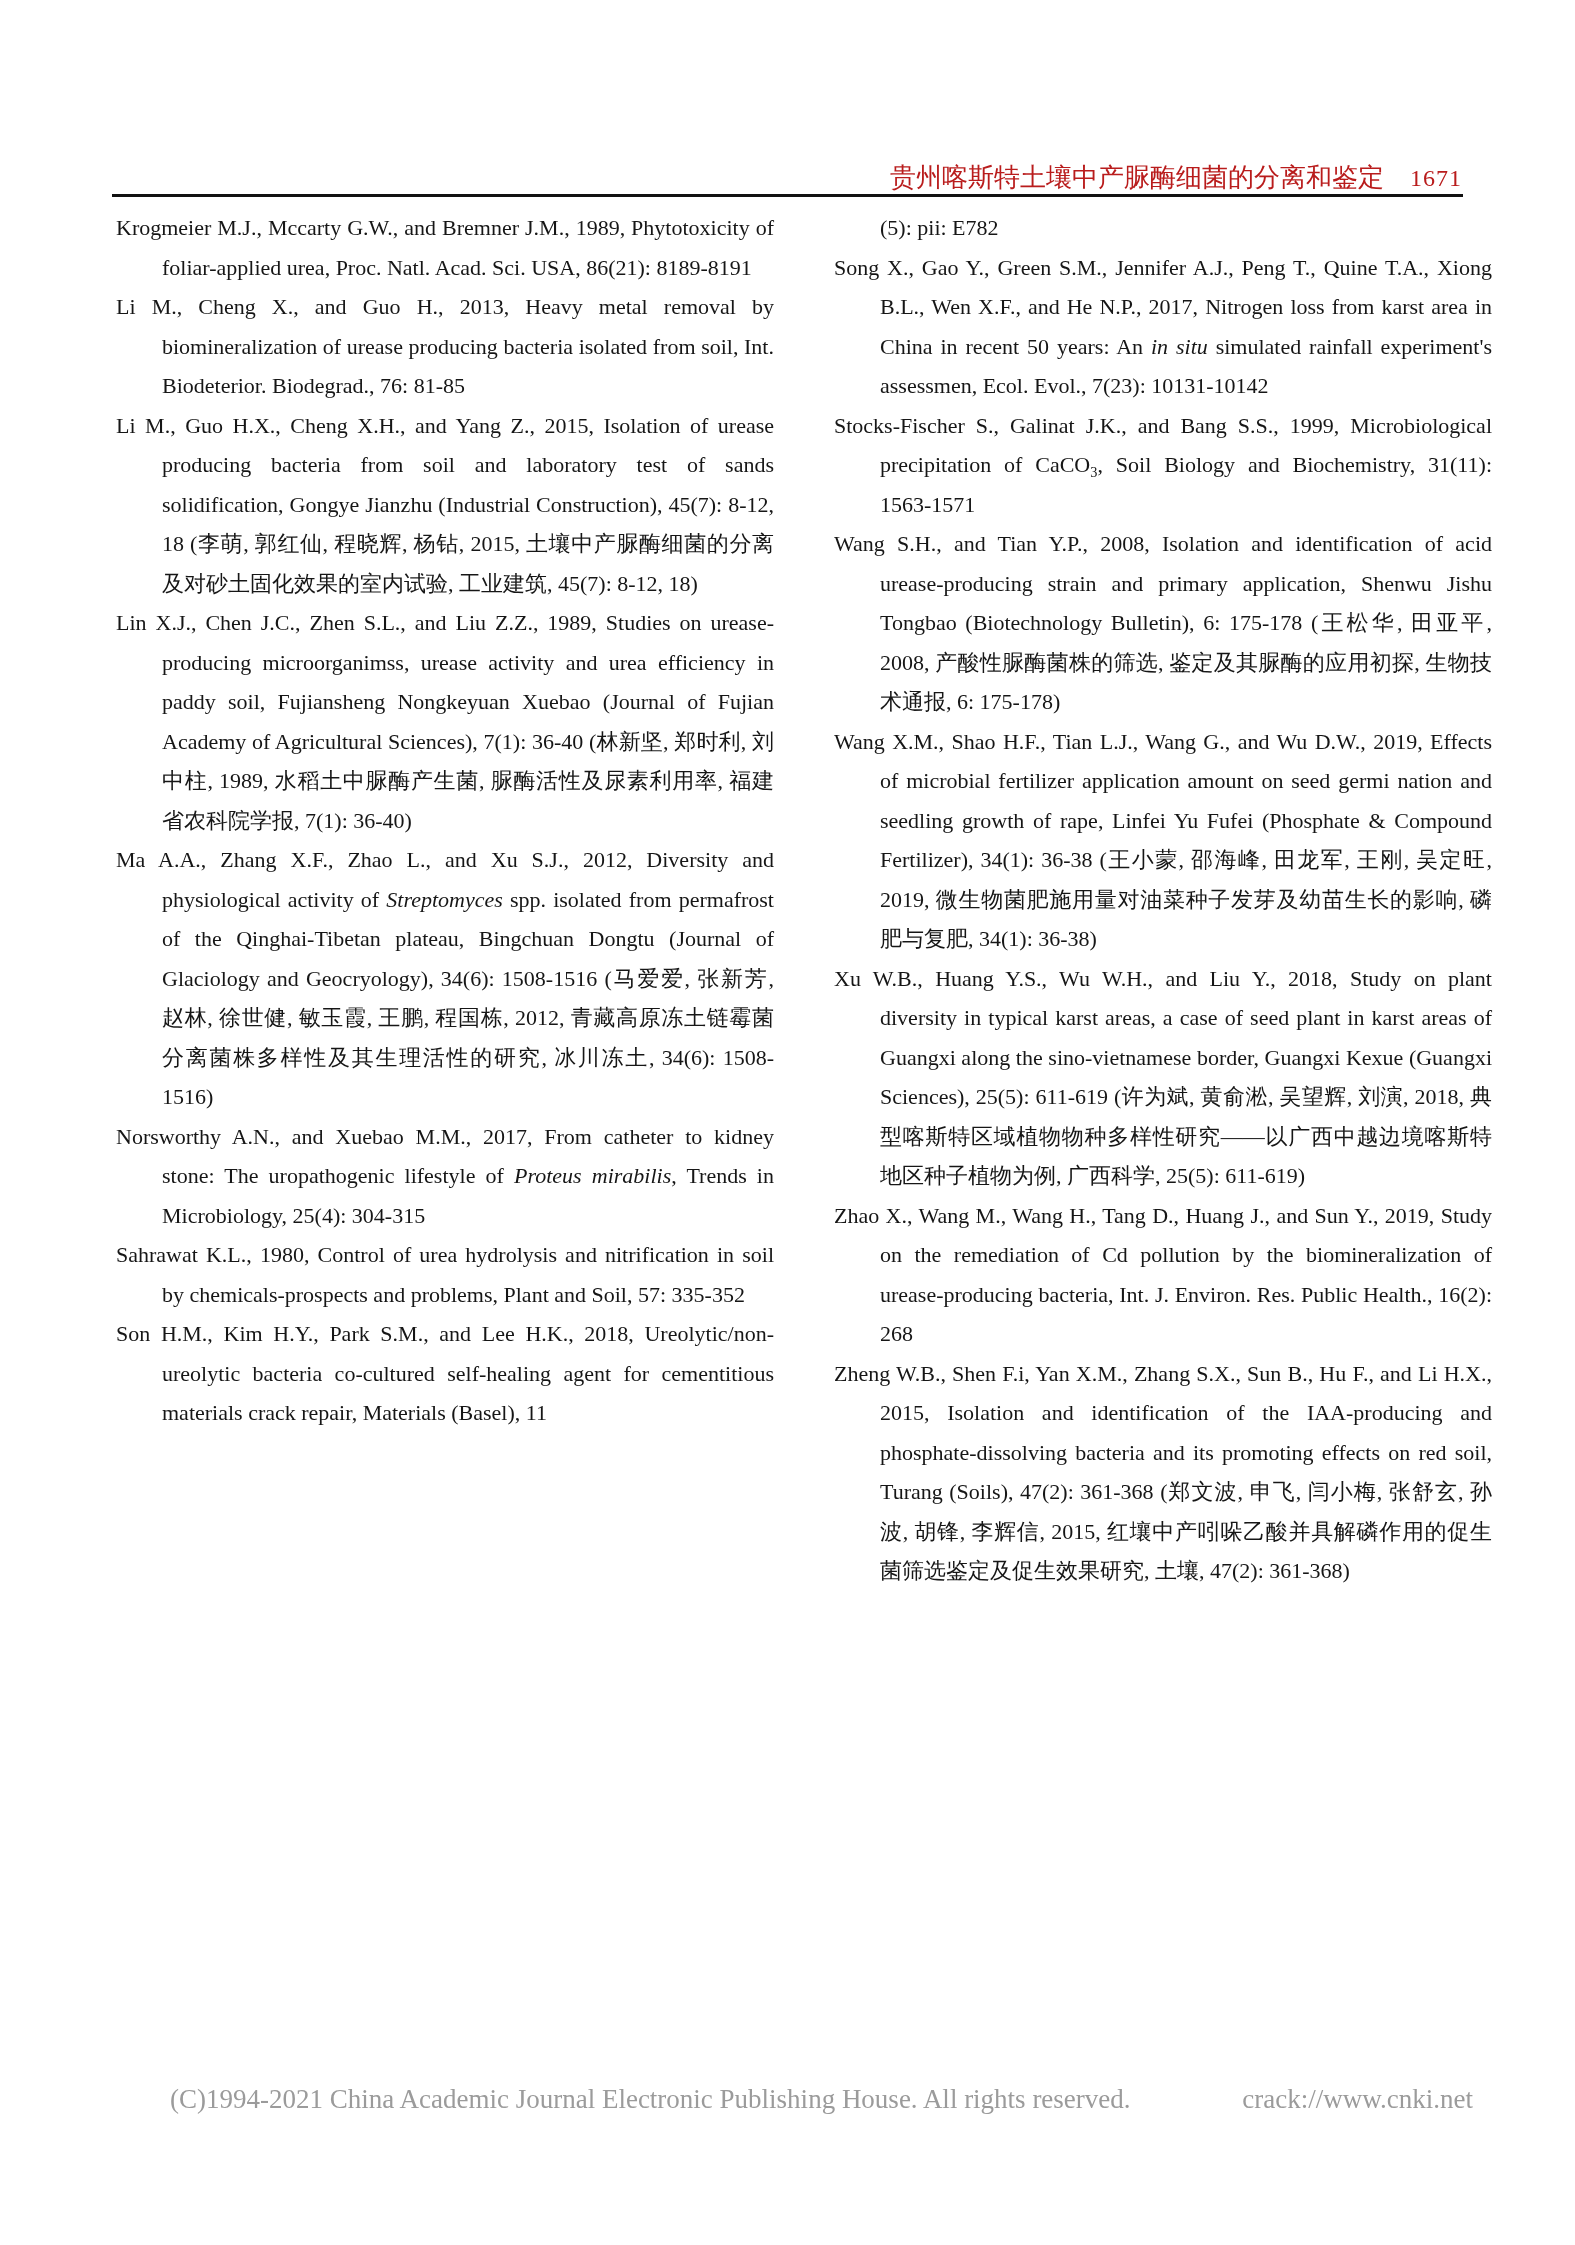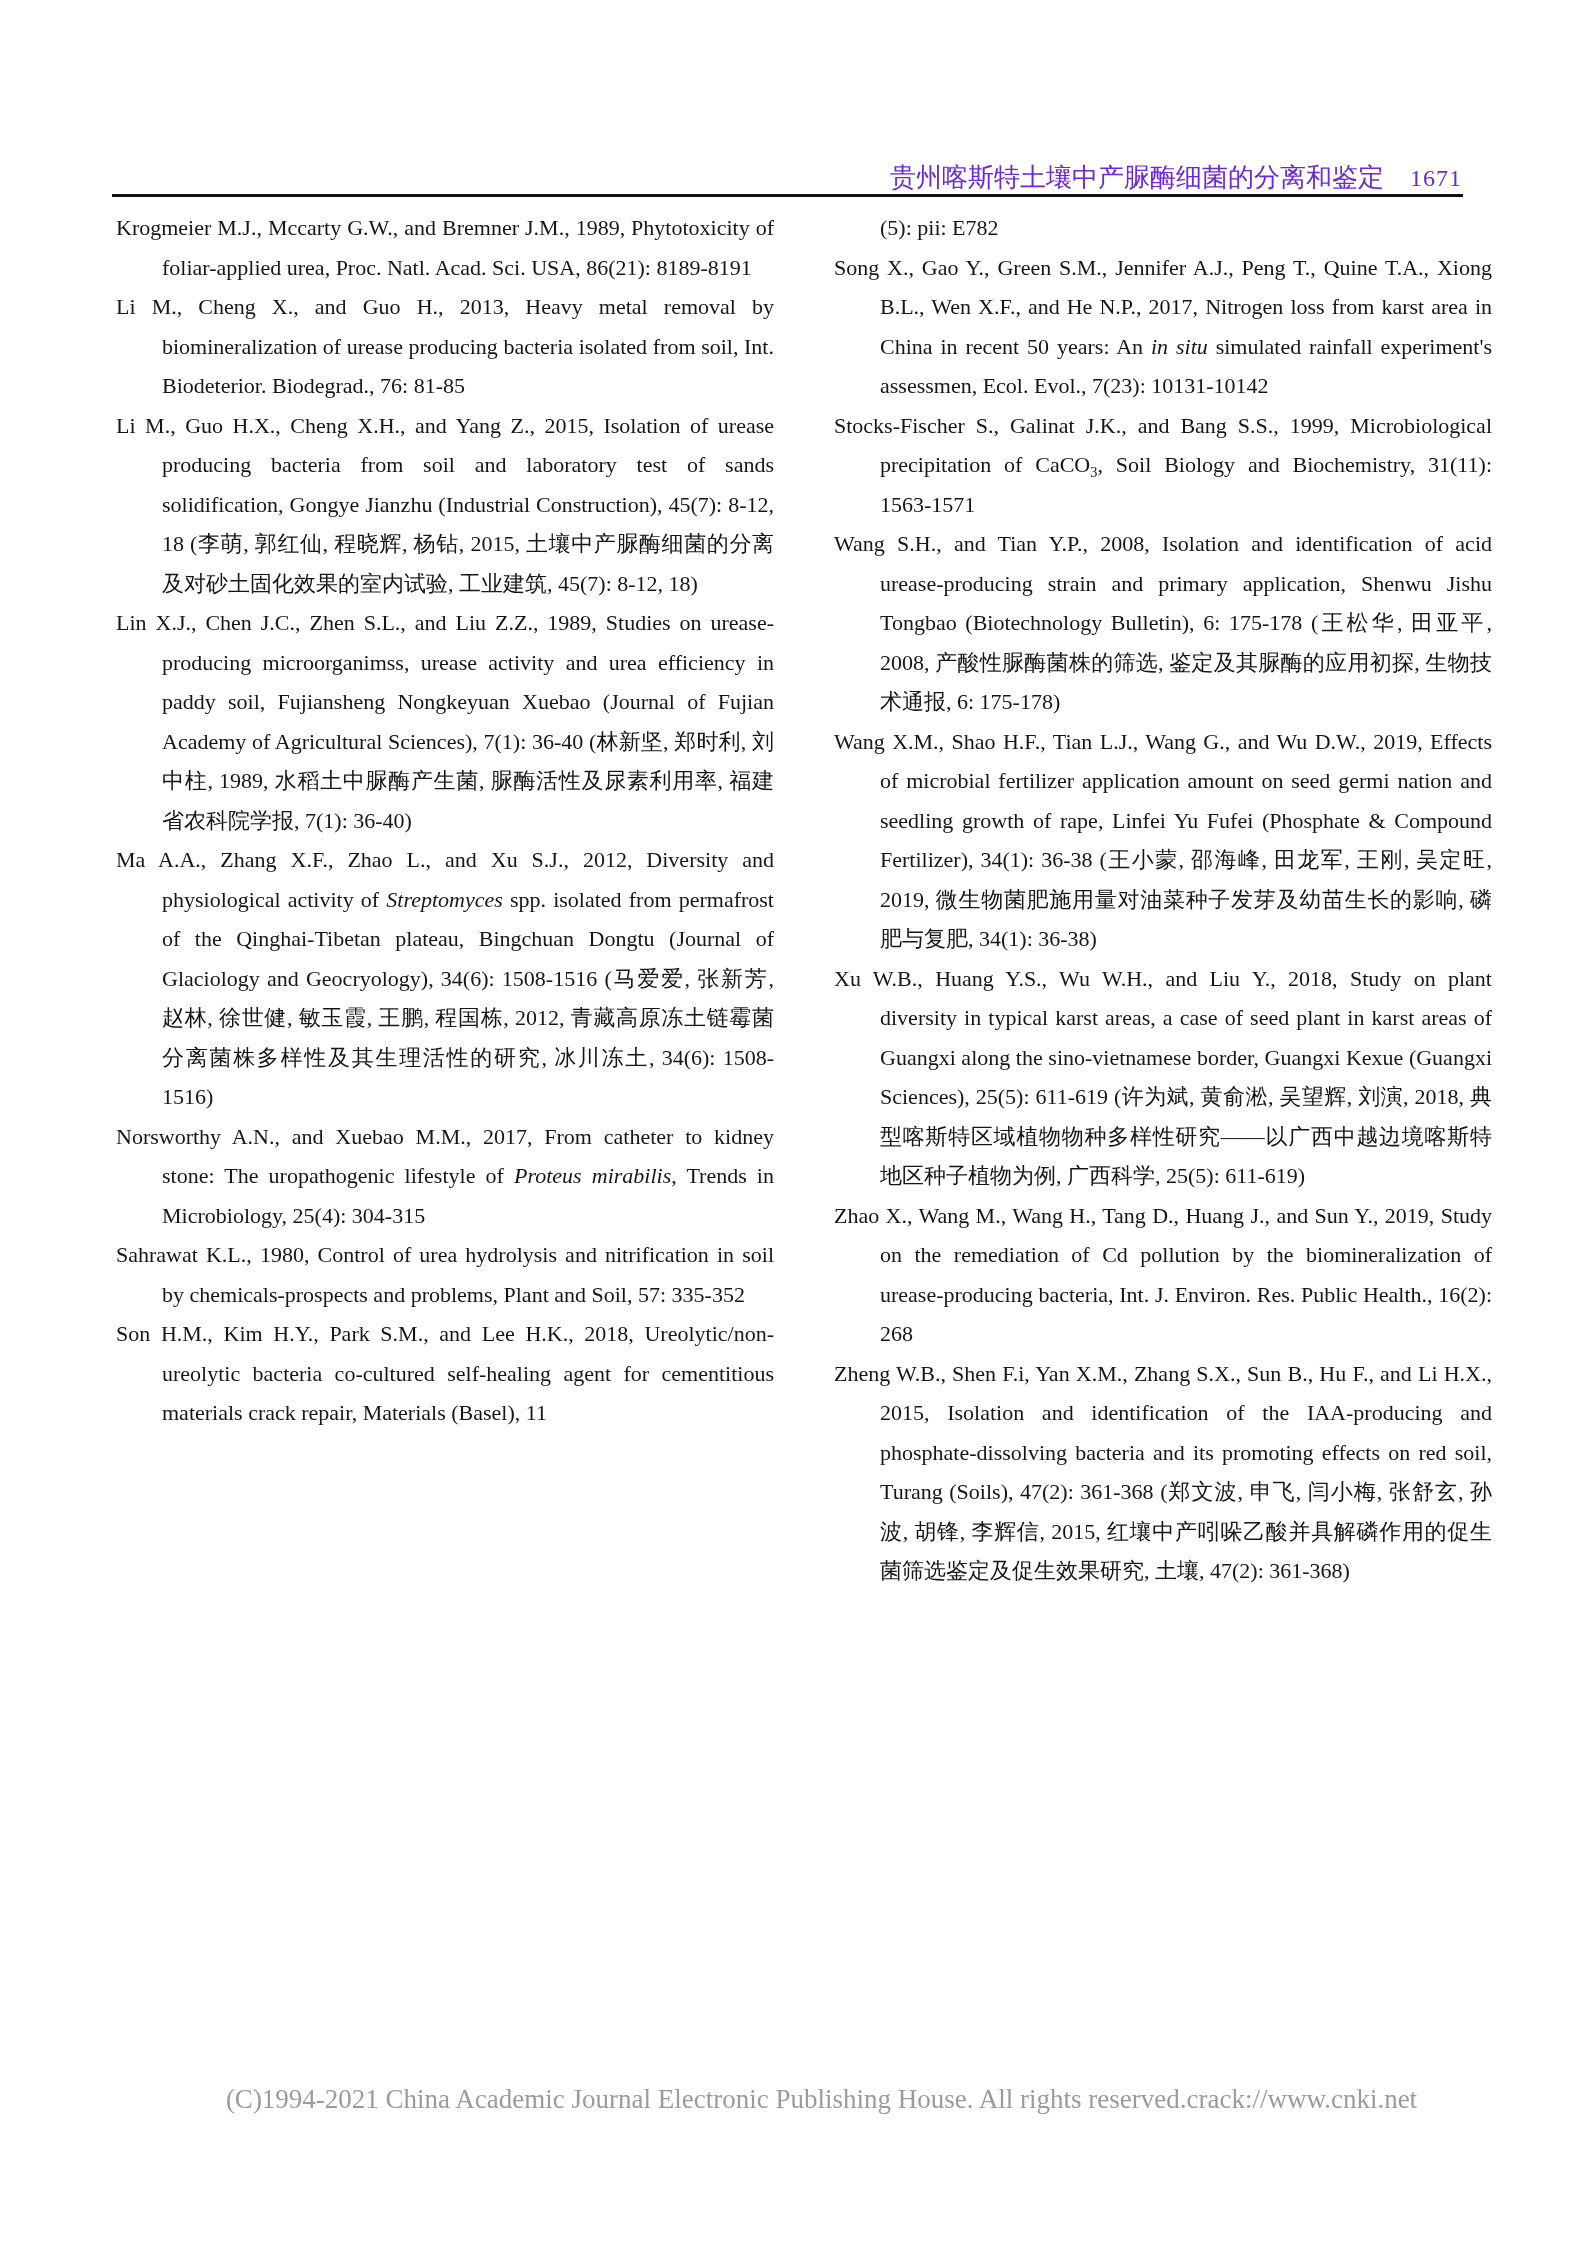--- a/index.html
+++ b/index.html
@@ -12,21 +12,21 @@
     font-family: "Liberation Serif", "DejaVu Serif", serif;
     color: #1a1a1a;
     overflow: hidden;
   }
   .header {
     position: absolute;
     top: 160px;
     right: 113px;
     font-size: 26px;
     white-space: nowrap;
-    color: #6d28d9;
+    color: #b91c1c;
   }
   .header .pagenum {
     margin-left: 26px;
     font-size: 24px;
     letter-spacing: 1px;
   }
   .header-rule {
     position: absolute;
     top: 194px;
     left: 112px;
@@ -56,21 +56,21 @@
   .ref-entry sub {
     font-size: 0.65em;
     line-height: 0;
   }
   .footer {
     position: absolute;
     top: 2084px;
     left: 170px;
     right: 102px;
     display: flex;
-    justify-content: center;
+    justify-content: space-between;
     font-size: 27px;
     color: #9b9b9b;
     white-space: nowrap;
     font-family: Liberation Serif, serif;
   }
 </style>
 </head>
 <body>
 
 <div class="page">

